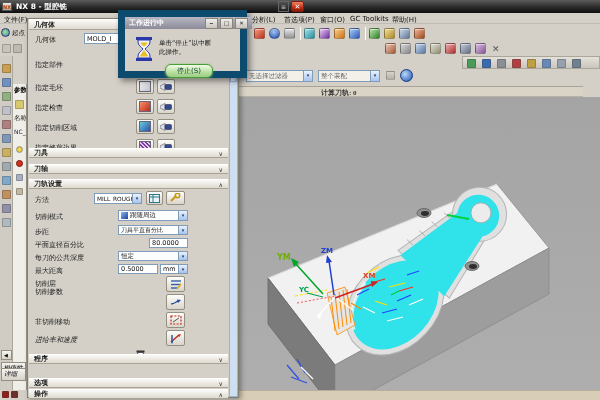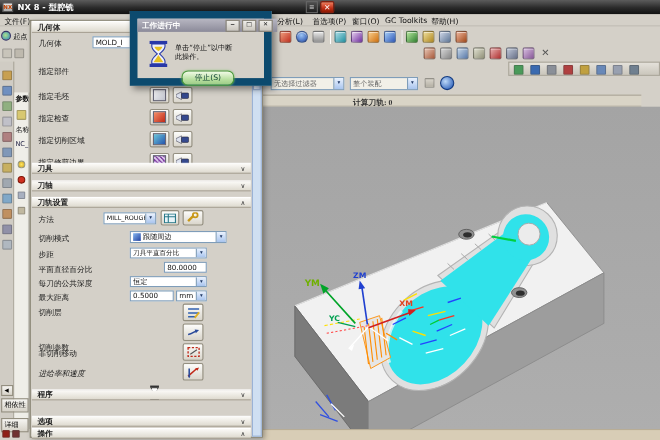--- a/index.html
+++ b/index.html
@@ -173,21 +173,21 @@
     <div class="abs ic-sm" style="left:2px;top:16px;background:#d8c870;"></div>
     <div class="abs t" style="left:1px;top:30px;font-size:6.5px;">名称</div>
     <div class="abs t" style="left:1px;top:44px;font-size:6px;color:#224;">NC_P</div>
     <div class="abs" style="left:3px;top:62px;width:7px;height:7px;border-radius:50%;background:radial-gradient(#ffe860,#d0a020);border:1px solid #997;"></div>
     <div class="abs" style="left:3px;top:76px;width:7px;height:7px;border-radius:50%;background:#d03020;border:1px solid #801808;"></div>
     <div class="abs ic-sm" style="left:3px;top:90px;width:7px;height:7px;background:#a8b0c0;"></div>
     <div class="abs ic-sm" style="left:3px;top:104px;width:7px;height:7px;background:#c0b8a0;"></div>
   </div>
   <div class="abs navbtn" style="left:1px;top:350px;width:11px;height:10px;font-size:5px;">◀</div>
   <div class="abs navbtn" style="left:1px;top:362px;width:25px;height:13px;">相依性</div>
-  <div class="abs navbtn" style="left:1px;top:380px;width:25px;height:13px;">详细</div>
+  <div class="abs navbtn" style="left:1px;top:368px;width:25px;height:13px;font-style:italic;">详细</div>
   <div class="abs ic-sm" style="left:2px;top:391px;width:7px;height:7px;background:#902018;"></div>
   <div class="abs ic-sm" style="left:11px;top:391px;width:7px;height:7px;background:#703030;"></div>
 
   <div class="abs vpstrip" style="left:239px;top:86px;width:344px;height:11px;font-family:Liberation Serif, serif;">
     <span class="abs statustxt" style="left:82px;top:1px;">计算刀轨: 0</span>
   </div>
 
   <div class="abs" style="left:239px;top:97px;width:361px;height:293px;background:linear-gradient(#a4a4a4,#aeaeae);overflow:hidden;">
     <svg width="361" height="293" viewBox="0 0 361 293">
 
@@ -361,21 +361,21 @@
         </svg>
     </div>
     <div class="abs btn16" style="left:138px;top:172px;width:19px;height:14px;">
       <svg width="11" height="10" viewBox="0 0 11 10">
           <path d="M1,8 L6,3" stroke="#c89818" stroke-width="2.2"></path>
           <circle cx="7.5" cy="2.5" r="2.2" fill="none" stroke="#c89818" stroke-width="1.6"></circle>
         </svg>
     </div>
 
     <div class="abs lbl" style="left:7px;top:193px;">切削模式</div>
-    <div class="abs combo" style="left:90px;top:191px;width:88px;height:11px;">
+    <div class="abs combo" style="left:90px;top:191px;width:70px;height:11px;">
       <span style="width:7px;height:7px;background:linear-gradient(135deg,#88b8f0,#2040a0);margin-right:2px;flex:0 0 7px;"></span>
       <span class="val">跟随周边</span>
       <span class="dd">▾</span>
     </div>
 
     <div class="abs lbl" style="left:7px;top:208px;">步距</div>
     <div class="abs combo" style="left:90px;top:206px;width:70px;height:10px;font-size:6px;">
       <span class="val">刀具平直百分比</span>
       <span class="dd">▾</span>
     </div>
@@ -403,21 +403,21 @@
     <div class="abs lbl" style="left:7px;top:260px;">切削层</div>
     <div class="abs btn16" style="left:138px;top:257px;width:19px;height:16px;">
       <svg width="12" height="11" viewBox="0 0 12 11">
           <line x1="1" y1="2" x2="11" y2="2" stroke="#3060b0" stroke-width="1.4"></line>
           <line x1="1" y1="5.5" x2="11" y2="5.5" stroke="#3060b0" stroke-width="1.4"></line>
           <line x1="1" y1="9" x2="8" y2="9" stroke="#3060b0" stroke-width="1.4"></line>
           <line x1="7" y1="10" x2="11" y2="5" stroke="#e0b020" stroke-width="1.6"></line>
         </svg>
     </div>
 
-    <div class="abs lbl" style="left:7px;top:292px;">切削参数</div>
+    <div class="abs lbl" style="left:7px;top:268px;">切削参数</div>
     <div class="abs btn16" style="left:138px;top:275px;width:19px;height:16px;">
       <svg width="12" height="10" viewBox="0 0 12 10">
           <path d="M1,7 C4,7 6,5 8,4" fill="none" stroke="#2a4a9a" stroke-width="1.4"></path>
           <polygon points="11,3 7,2.5 8,6" fill="#2a4a9a"></polygon>
         </svg>
     </div>
 
     <div class="abs lbl" style="left:7px;top:298px;">非切削移动</div>
     <div class="abs btn16" style="left:138px;top:293px;width:19px;height:16px;">
       <svg width="12" height="10" viewBox="0 0 12 10">

